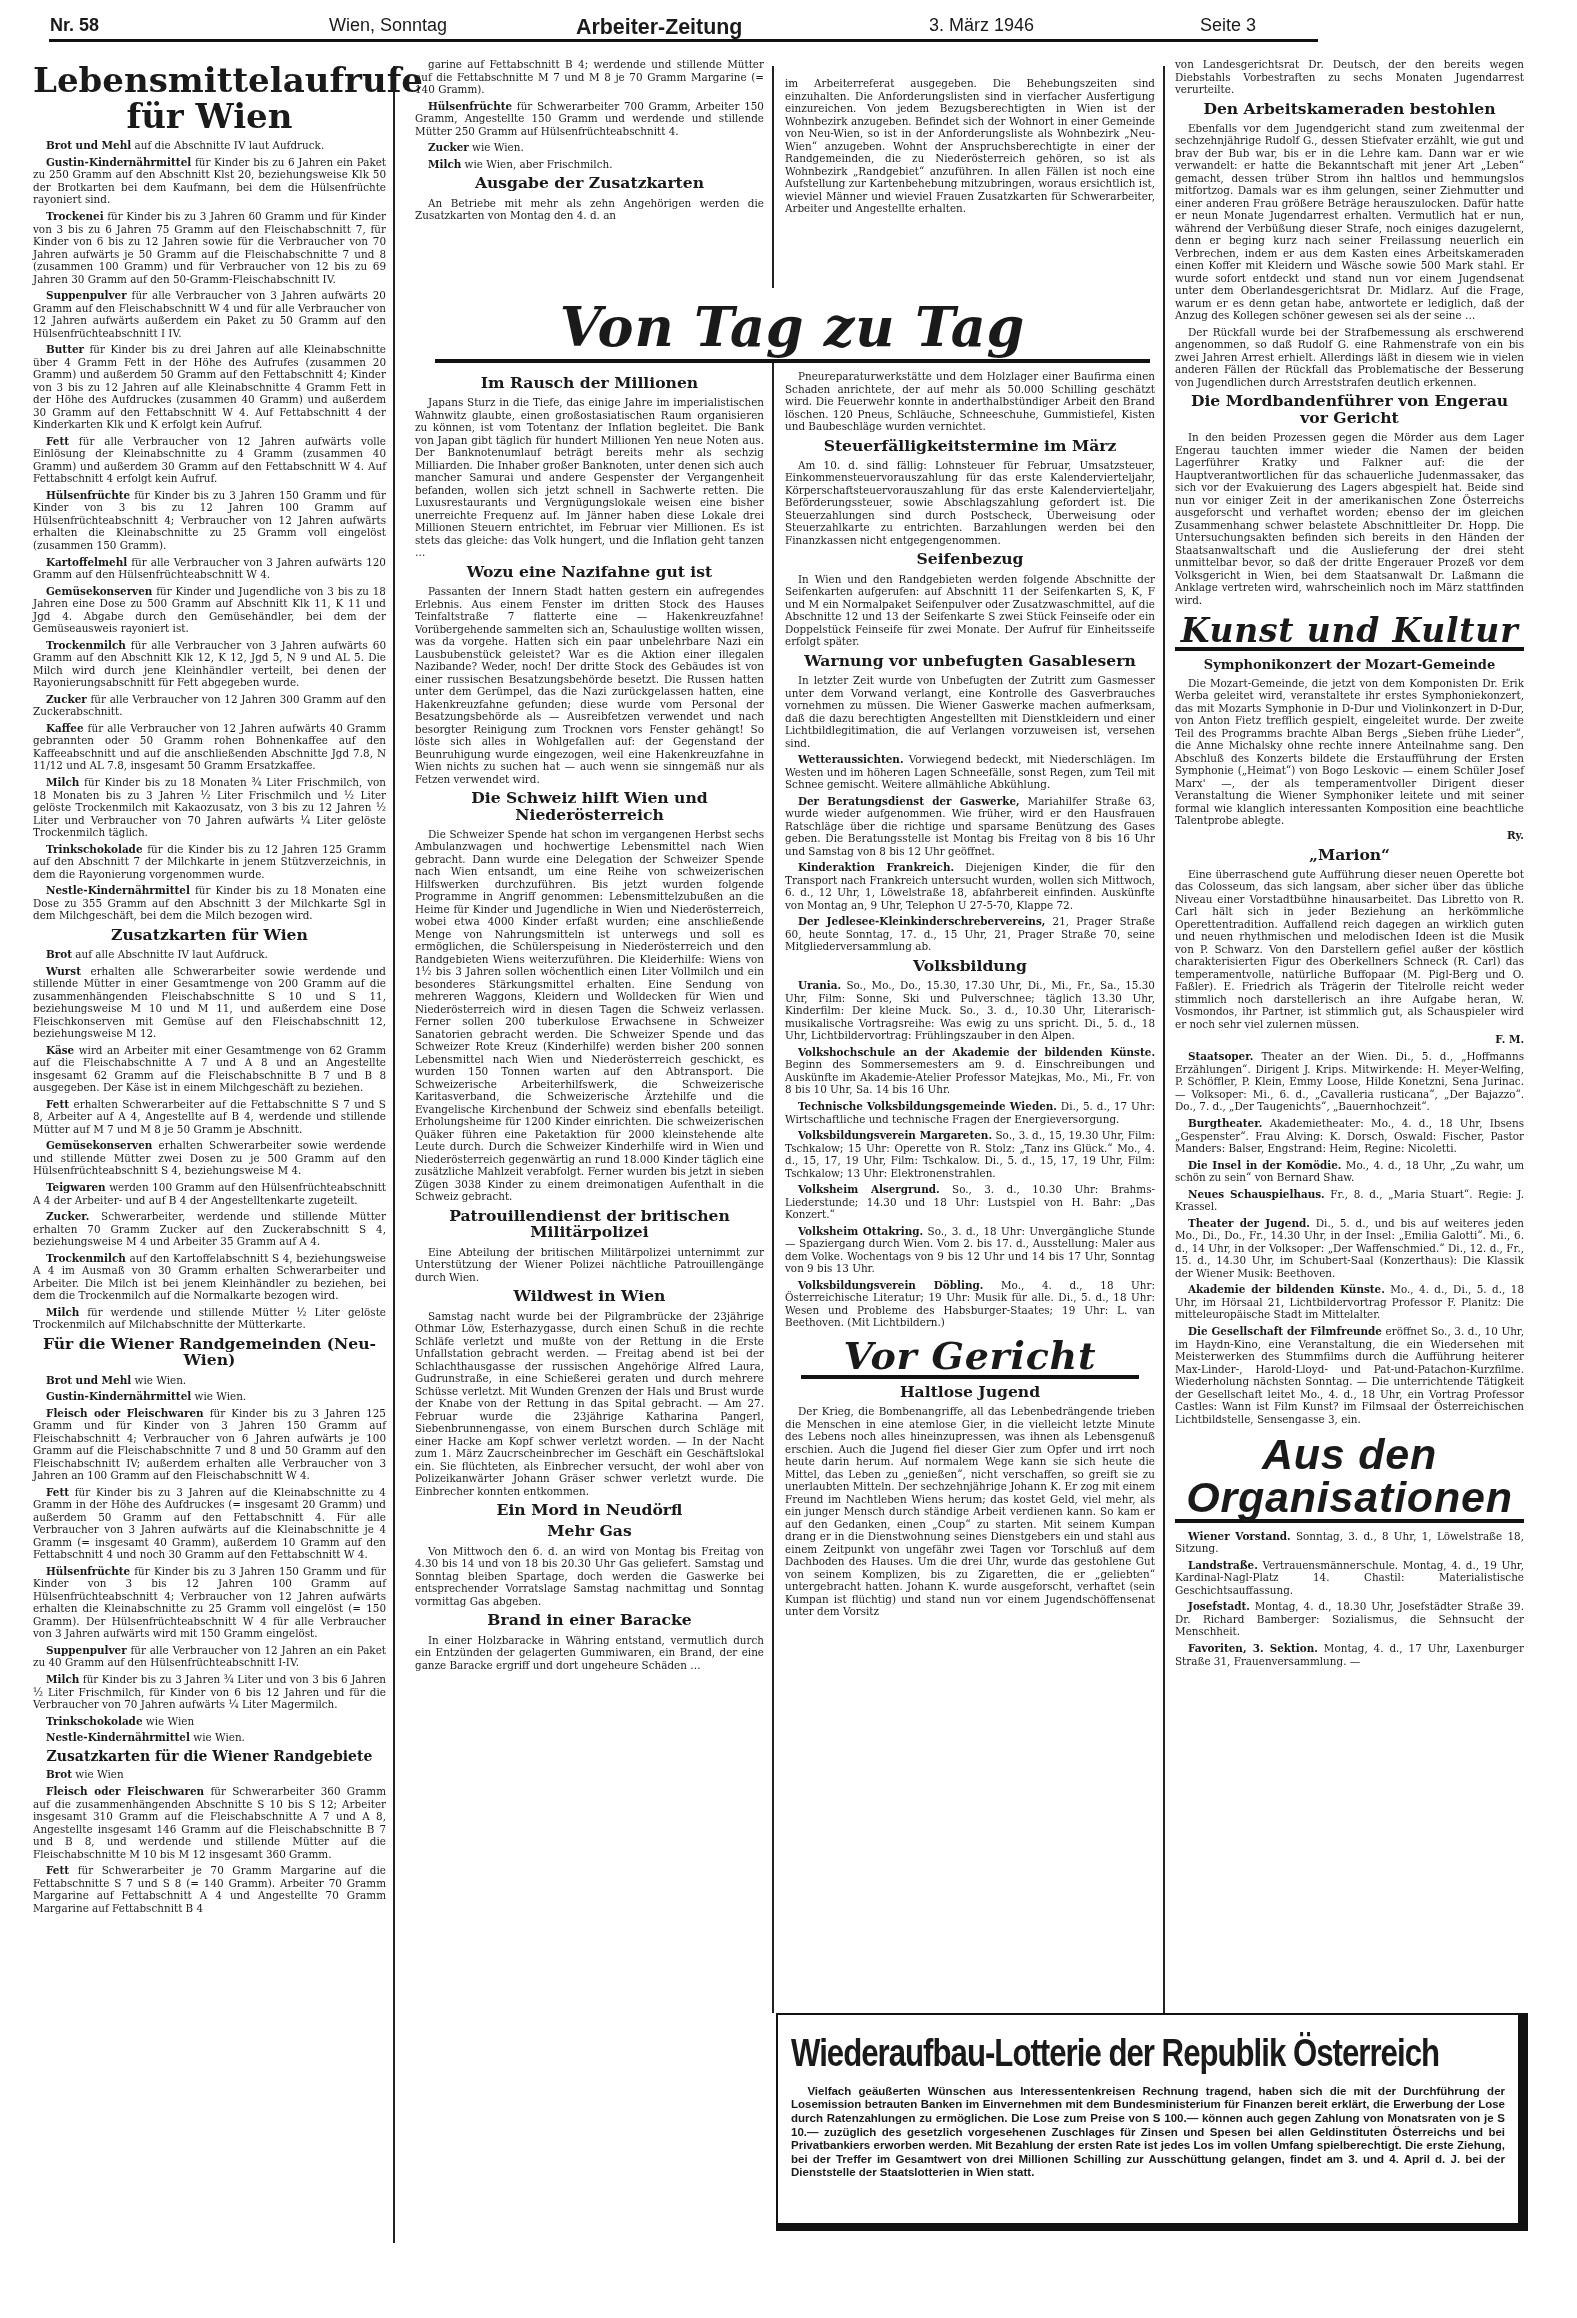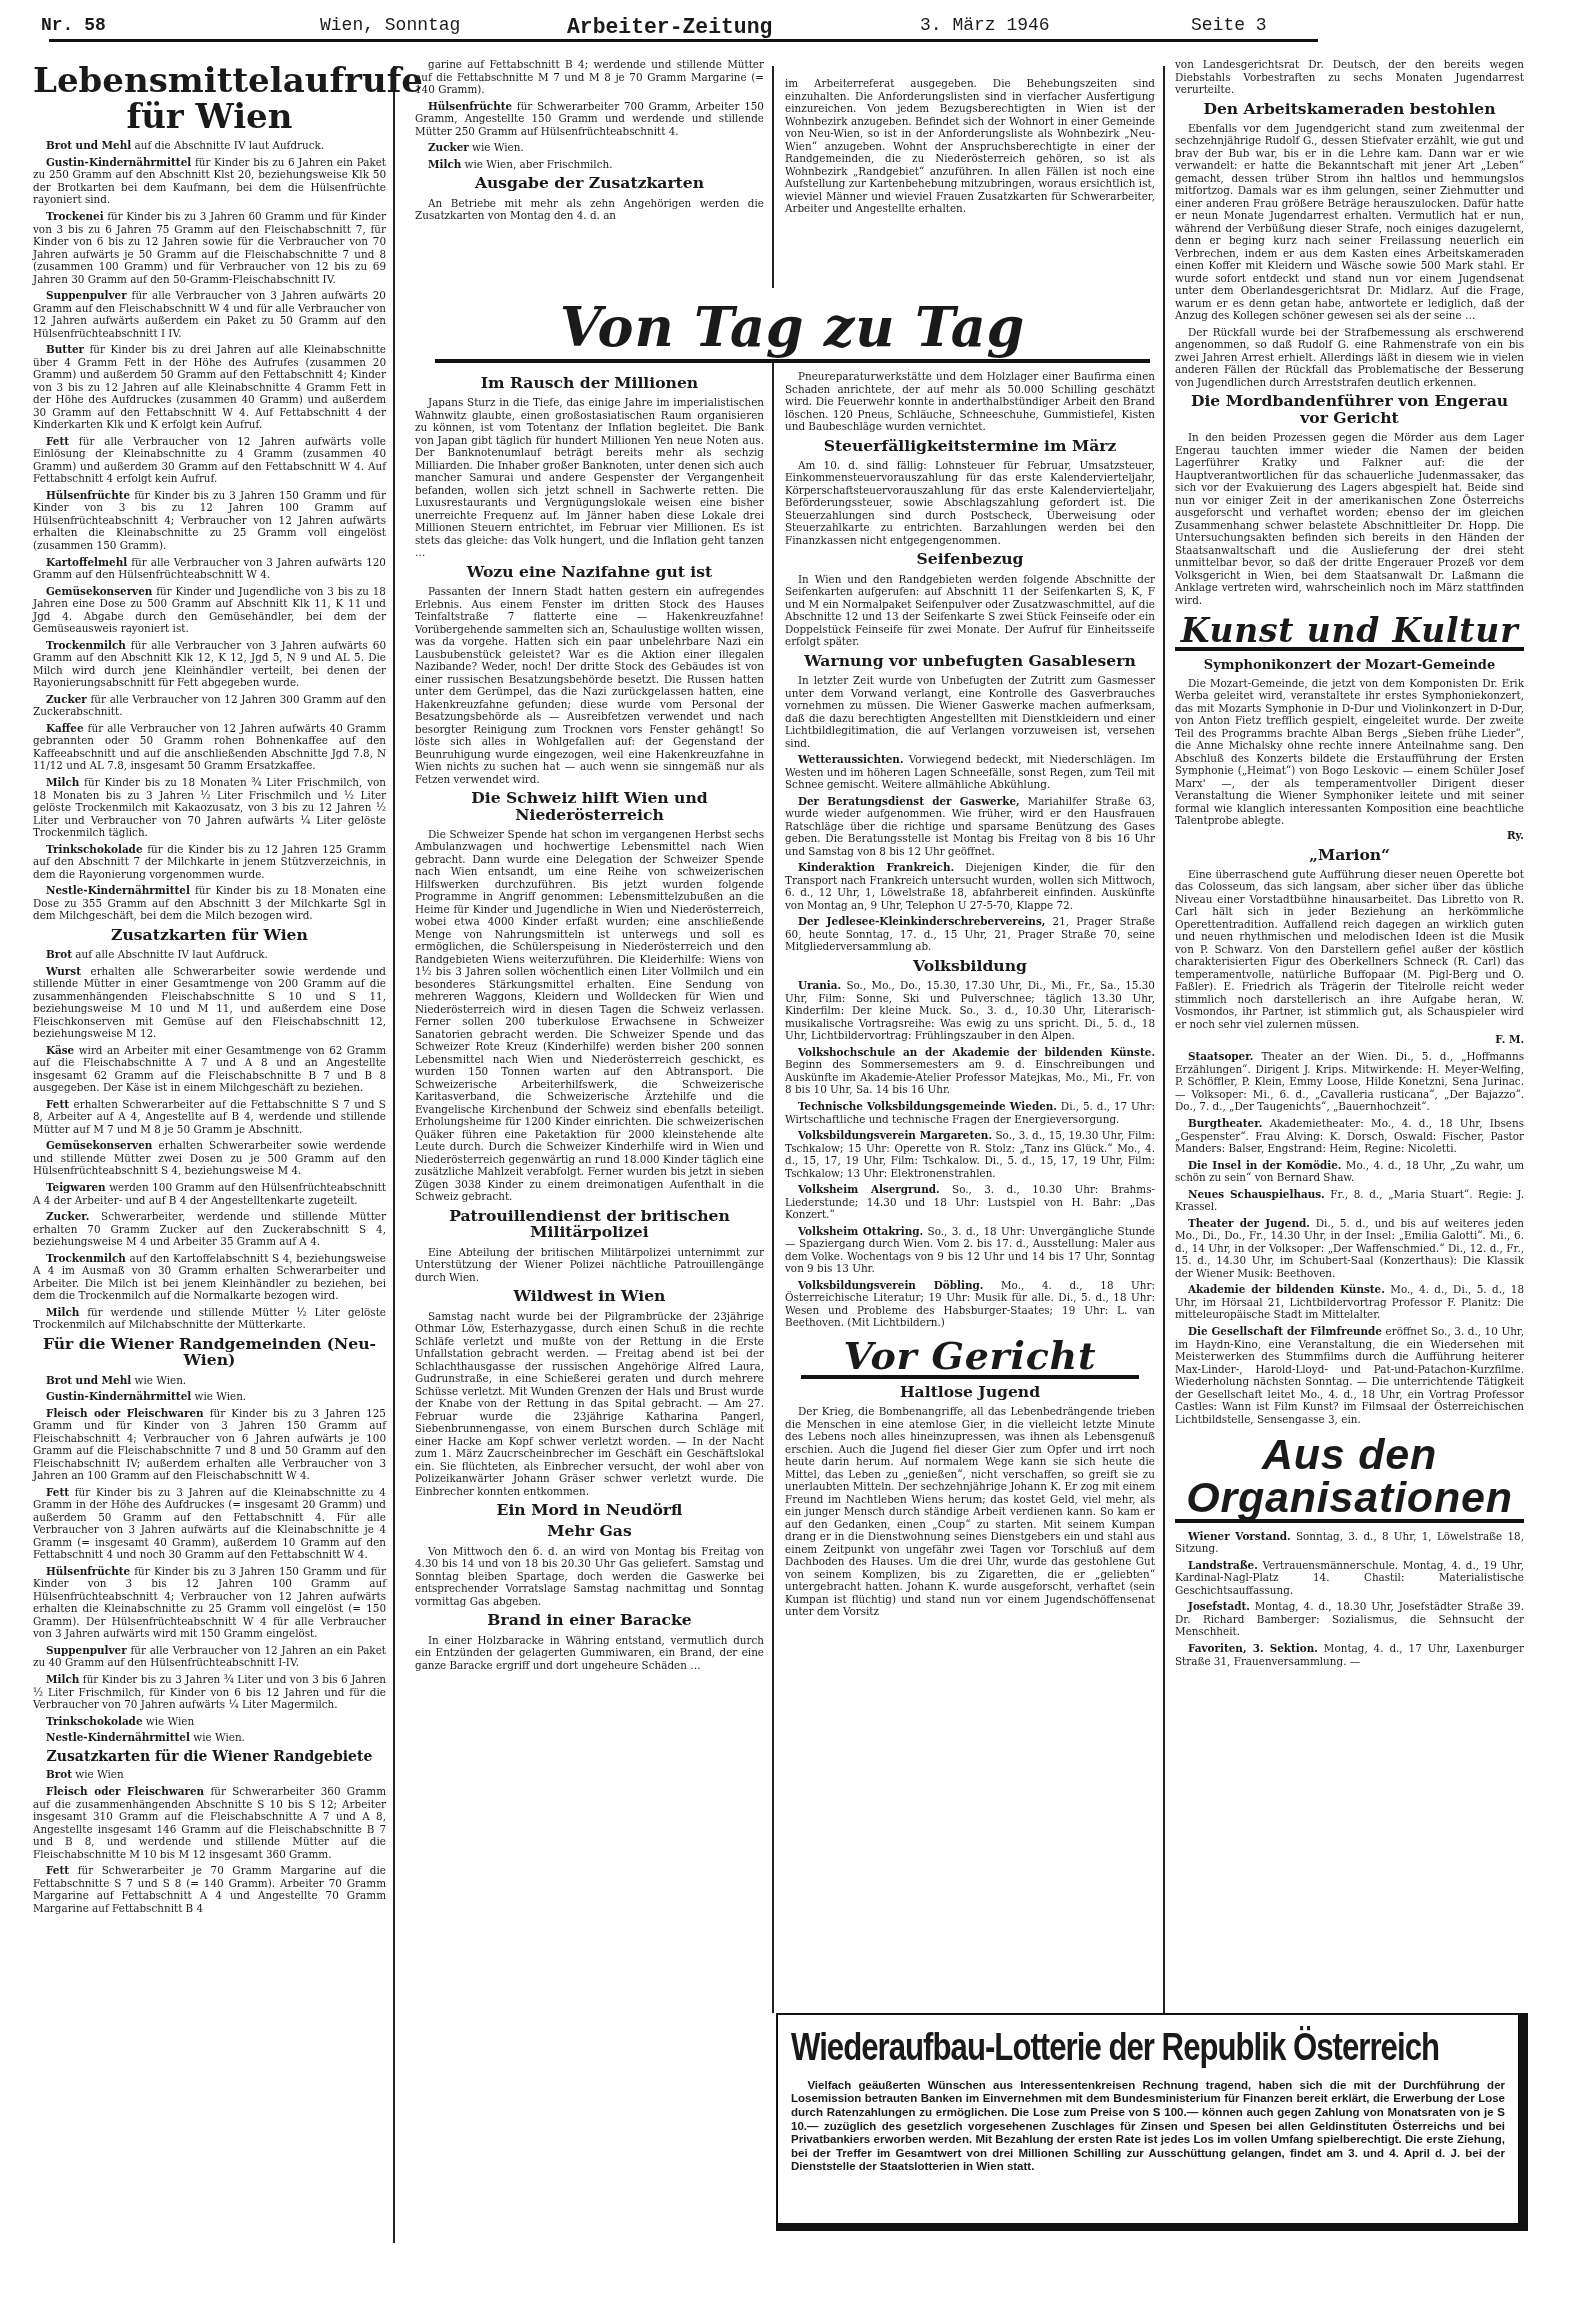--- a/index.html
+++ b/index.html
@@ -1,36 +1,36 @@
 <!DOCTYPE html>
 <html style="font-size:13px"><head>
 <meta charset="utf-8">
 <style>
   html, body { margin: 0; padding: 0; background: #ffffff; }
   body { width: 1578px; height: 2319px; position: relative; overflow: hidden;
          font-family: "DejaVu Serif", "Liberation Serif", serif; color: #1a1a1a; }
-  .masthead { position: absolute; left: 41px; top: 15px; width: 1269px; height: 26px;
-              font-family: Liberation Mono, monospace; font-size: 18px; font-weight: bold; }
+  .masthead { position: absolute; left: 50px; top: 15px; width: 1269px; height: 26px;
+              font-family: Liberation Sans, sans-serif; font-size: 18px; font-weight: bold; }
   .masthead span { position: absolute; top: 0; }
   .mast-rule { position: absolute; left: 49px; top: 39px; width: 1269px; height: 3.3px; background: #111; }
   .col { position: absolute; top: 58px; font-size: 10.4px; line-height: 12.5px; text-align: justify; }
   .col p { margin: 0 0 4.1px 0; text-indent: 13px; hyphens: auto; }
   .col p b { font-weight: bold; }
   .vrule { position: absolute; width: 1.6px; background: #222; }
   .h-big { font-family: "DejaVu Serif", serif; font-weight: bold; text-align: center; margin: 5px 0 5px 0; line-height: 1.05; }
   .h1 { font-size: 34px; }
   .h2 { font-size: 15.6px; }
   .h3 { font-size: 13px; }
   .script { font-family: "DejaVu Serif", serif; font-style: italic; font-weight: bold; text-align: center;
             border-bottom: 4.1px solid #111; line-height: 1; letter-spacing: 0.8px; }
   .banner-vtzt { position: absolute; left: 435px; top: 300px; width: 715px; height: 59px;
                  font-size: 54px; }
   .sig { text-align: right; font-weight: bold; margin: -1.6px 0 5px 0; }
   .ad { position: absolute; left: 776px; top: 2013px; width: 752px; height: 218px;
-        border: 2.5px solid #111; border-right-width: 10px; border-bottom-width: 8.2px; padding: 12px 13px; box-sizing: border-box; }
+        border: 2.5px solid #111; border-right-width: 10px; border-bottom-width: 8.2px; padding: 18px 13px; box-sizing: border-box; }
   .ad-title { font-family: "Liberation Sans", sans-serif; font-weight: bold; font-size: 38px; letter-spacing: -1.2px;
               transform: scaleX(0.82); transform-origin: left; white-space: nowrap; line-height: 1.1; }
   .ad-body { font-family: "Liberation Sans", sans-serif; font-weight: bold; font-size: 11.5px; line-height: 13.6px;
              text-align: justify; margin-top: 10px; text-indent: 16.4px; }
 </style>
 </head>
 <body>
 
 <div class="masthead">
   <span style="left:0;">Nr. 58</span>

